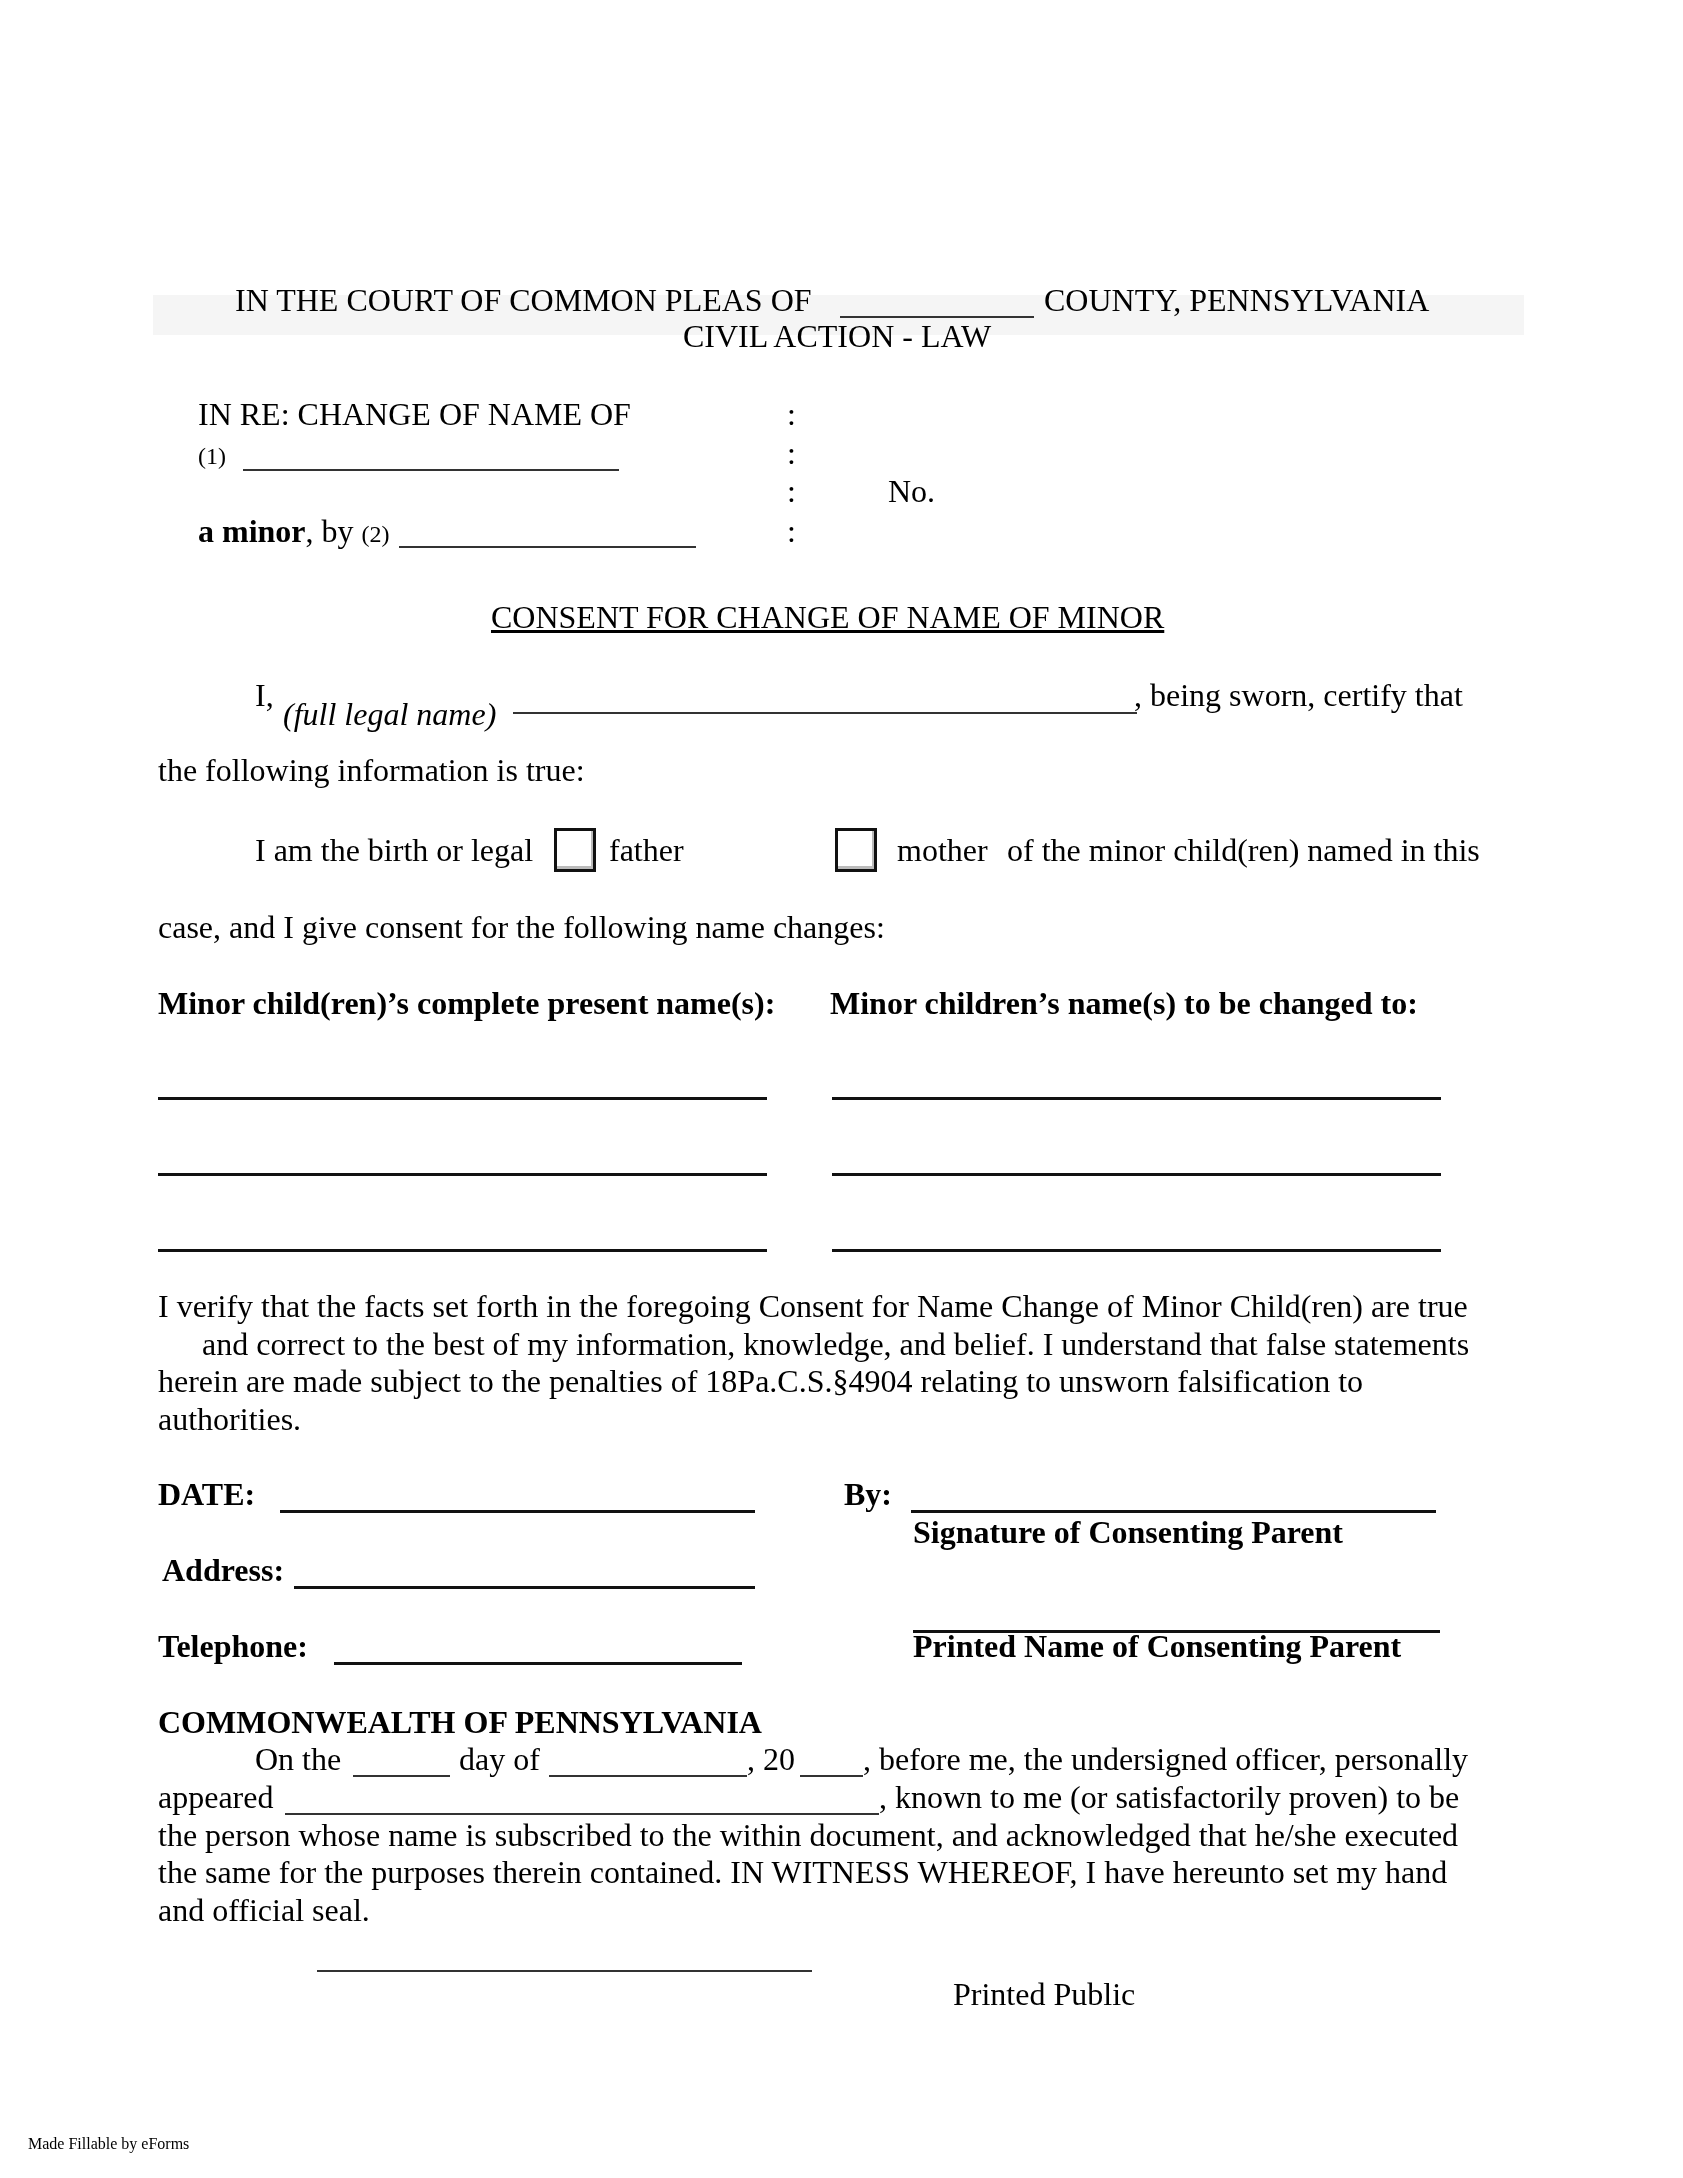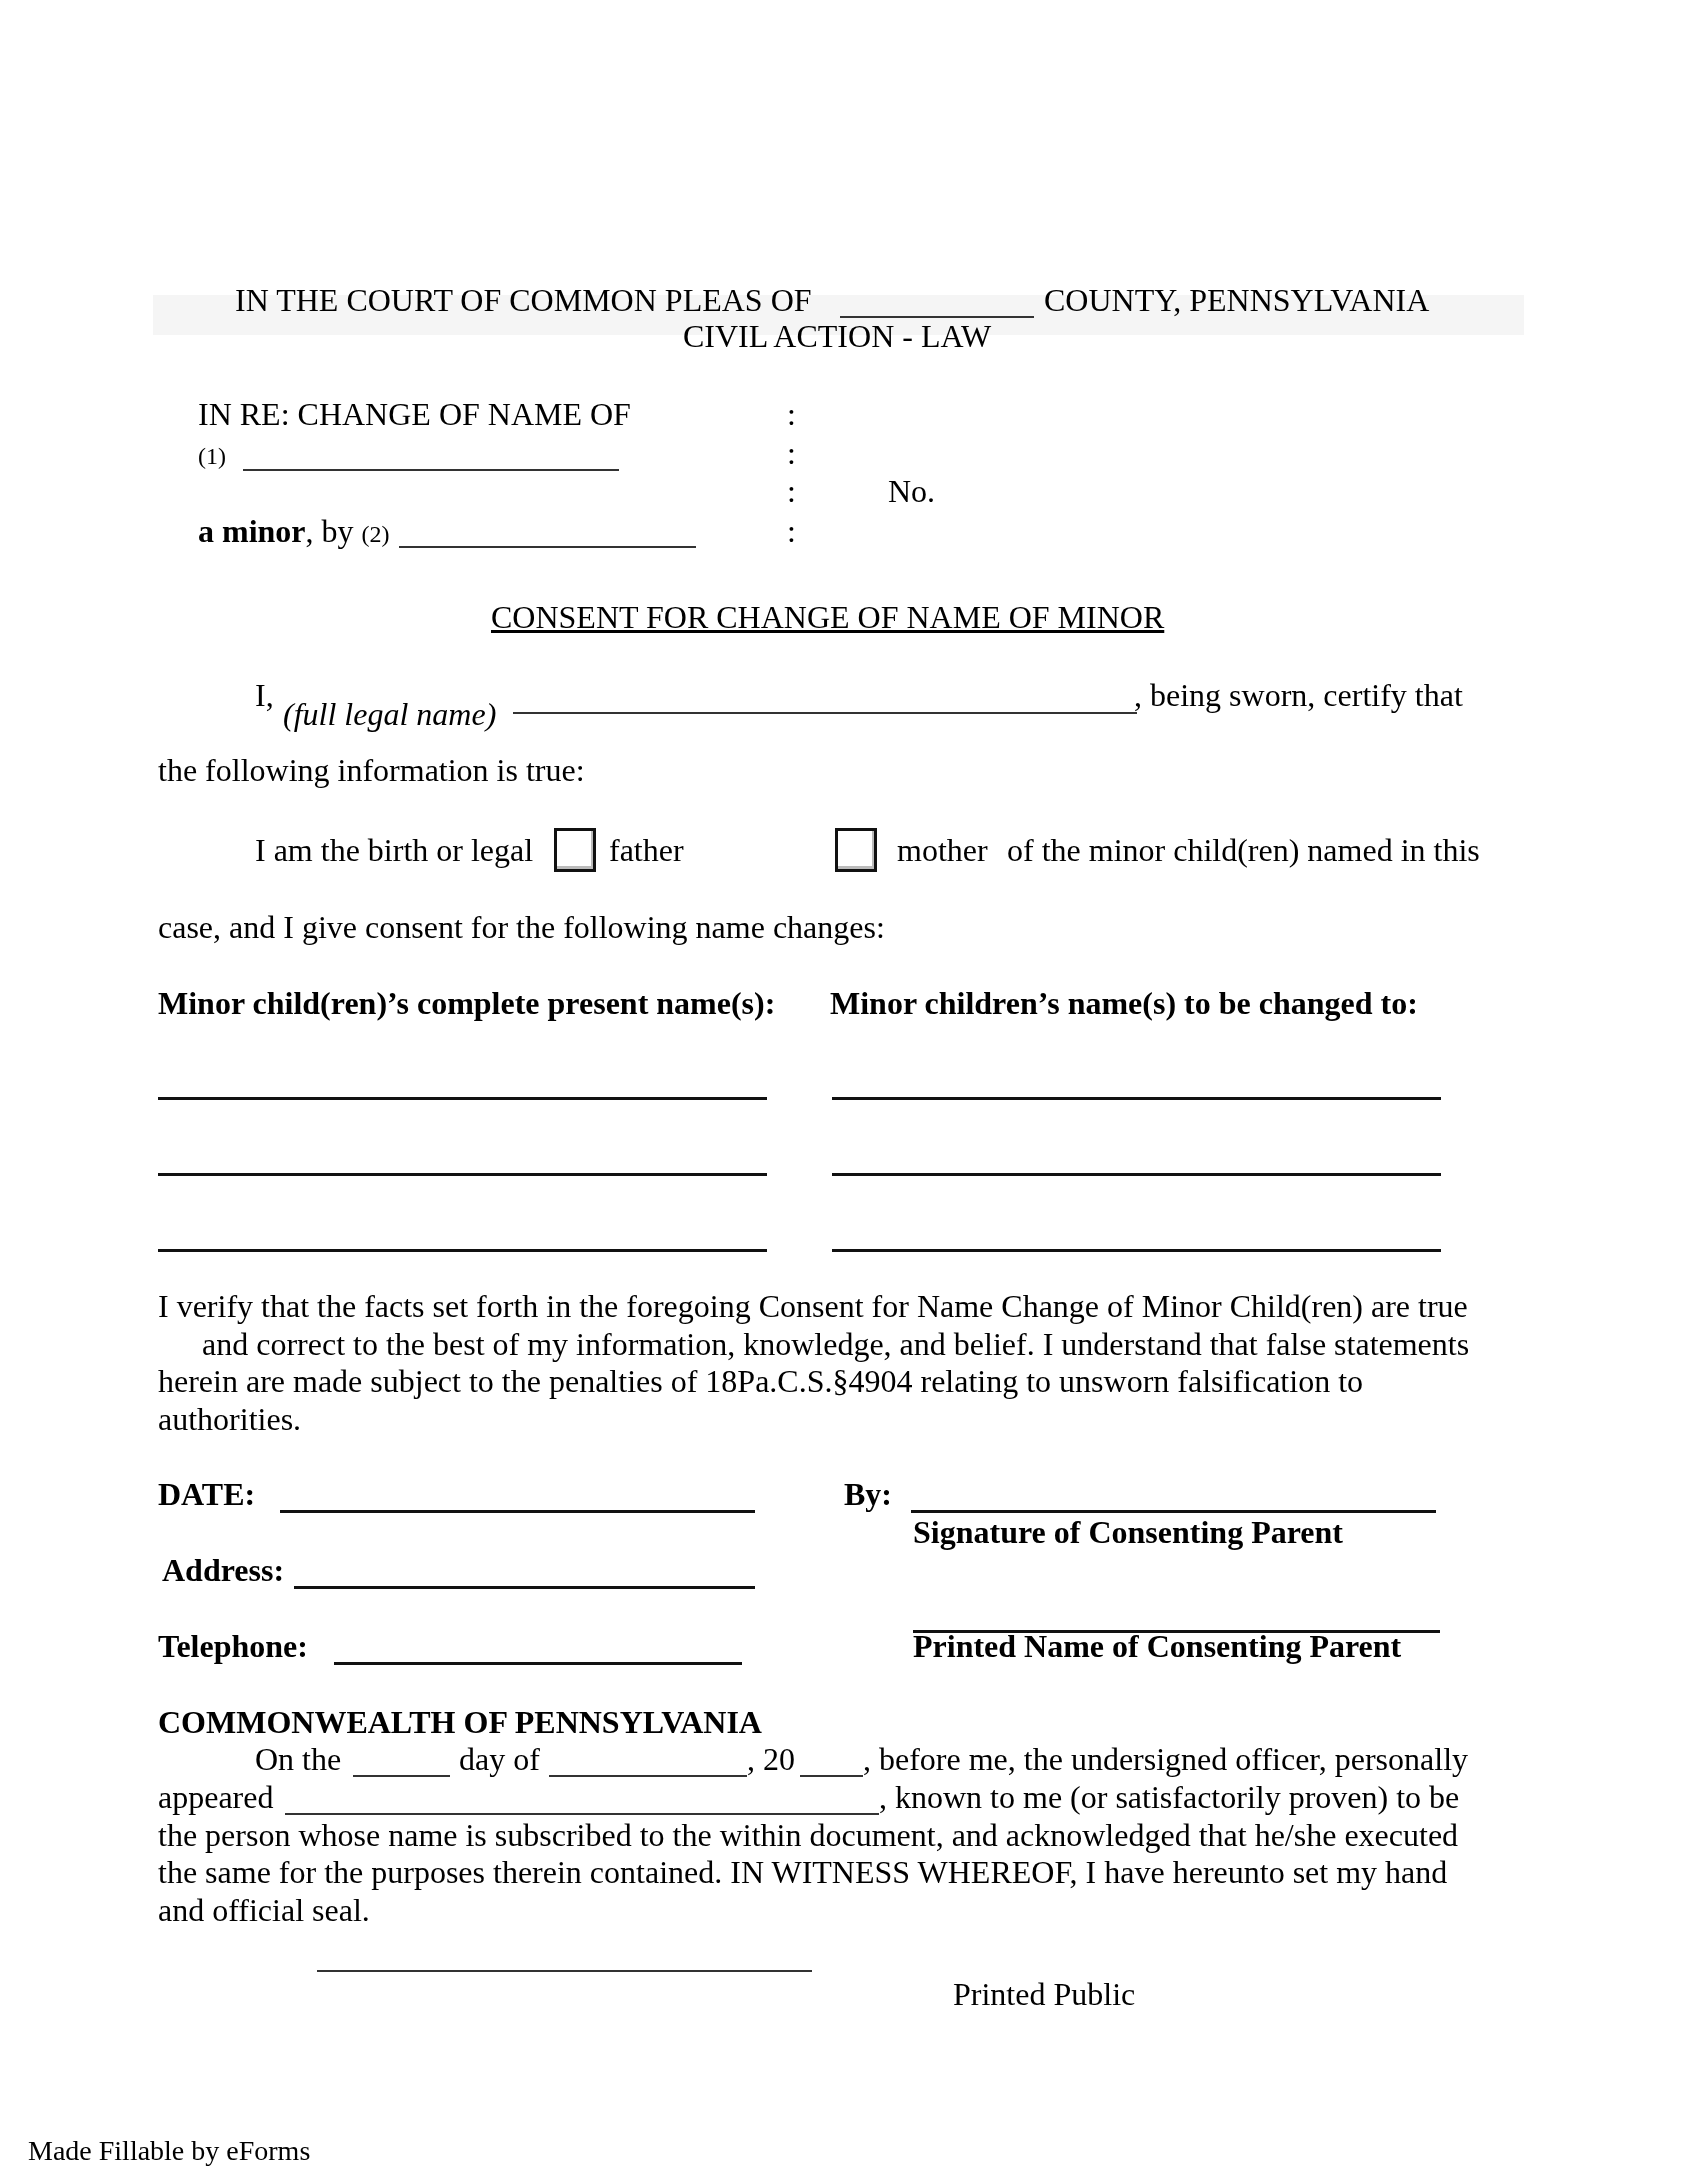--- a/index.html
+++ b/index.html
@@ -10,21 +10,21 @@
   .b { font-weight:bold; }
   .i { font-style:italic; }
   .u { text-decoration:underline; }
   .small { font-size:24px; }
   .header-band { position:absolute; left:153px; top:295px; width:1371px; height:40px; background:#f5f5f5; }
   .field { position:absolute; border:none; border-bottom:3px solid #111; background:transparent; height:30px;
            font-family:"Liberation Serif",serif; font-size:28px; padding:0; outline:none; }
   .field.thin { border-bottom-width:2px; border-bottom-color:#333; }
   .checkbox { position:absolute; width:42px; height:44px; border:3px solid #111; box-sizing:border-box; background:#fff;
               box-shadow: inset -2px -3px 0 #bbb; cursor:pointer; }
-  .footer { font-size:28px; }
+  .footer { font-size:16px; }
 </style>
 </head>
 <body>
 
 <div class="header-band"></div>
 
 <span class="abs t" style="left:235px;top:284px;">IN THE COURT OF COMMON PLEAS OF</span>
 <input class="field thin" style="left: 840px; top: 286px; width: 194px;" value="">
 <span class="abs t" style="left:1044px;top:284px;">COUNTY, PENNSYLVANIA</span>
 <span class="abs t" style="left:683px;top:320px;">CIVIL ACTION - LAW</span>

